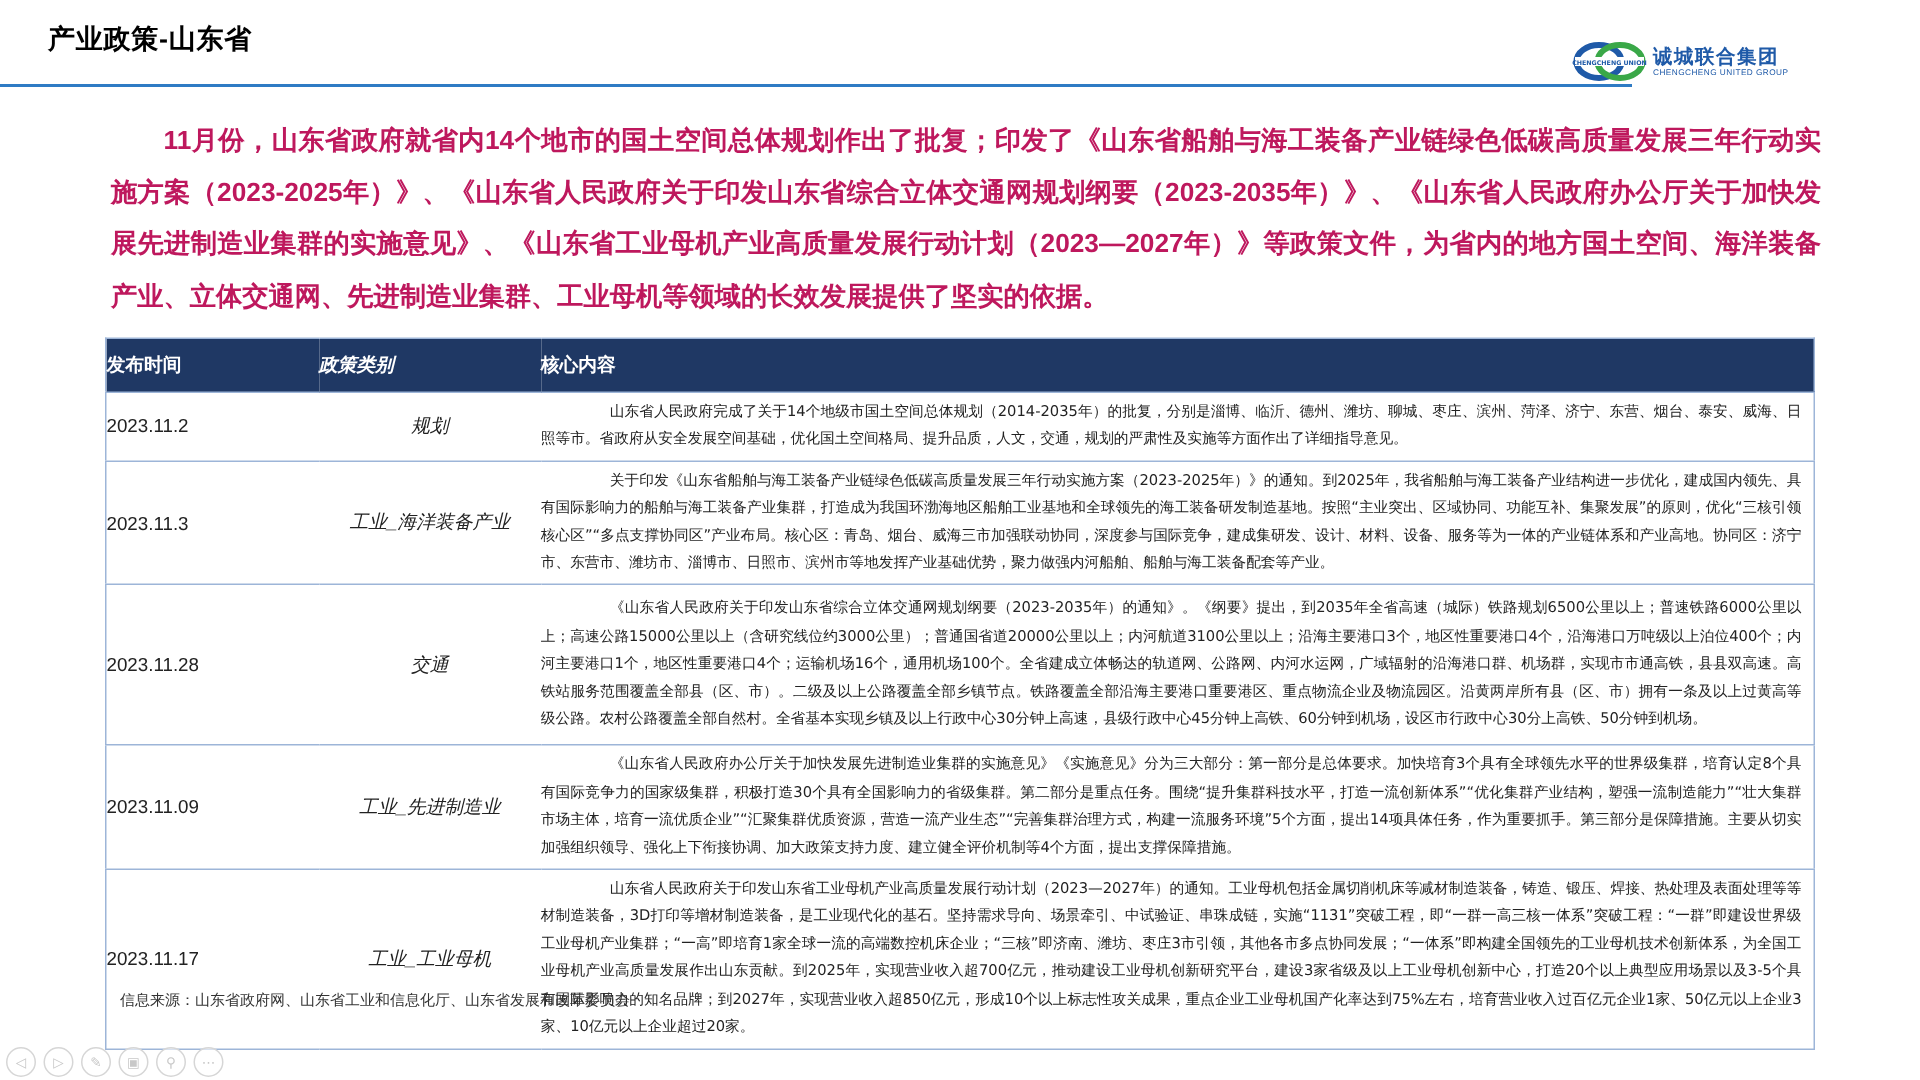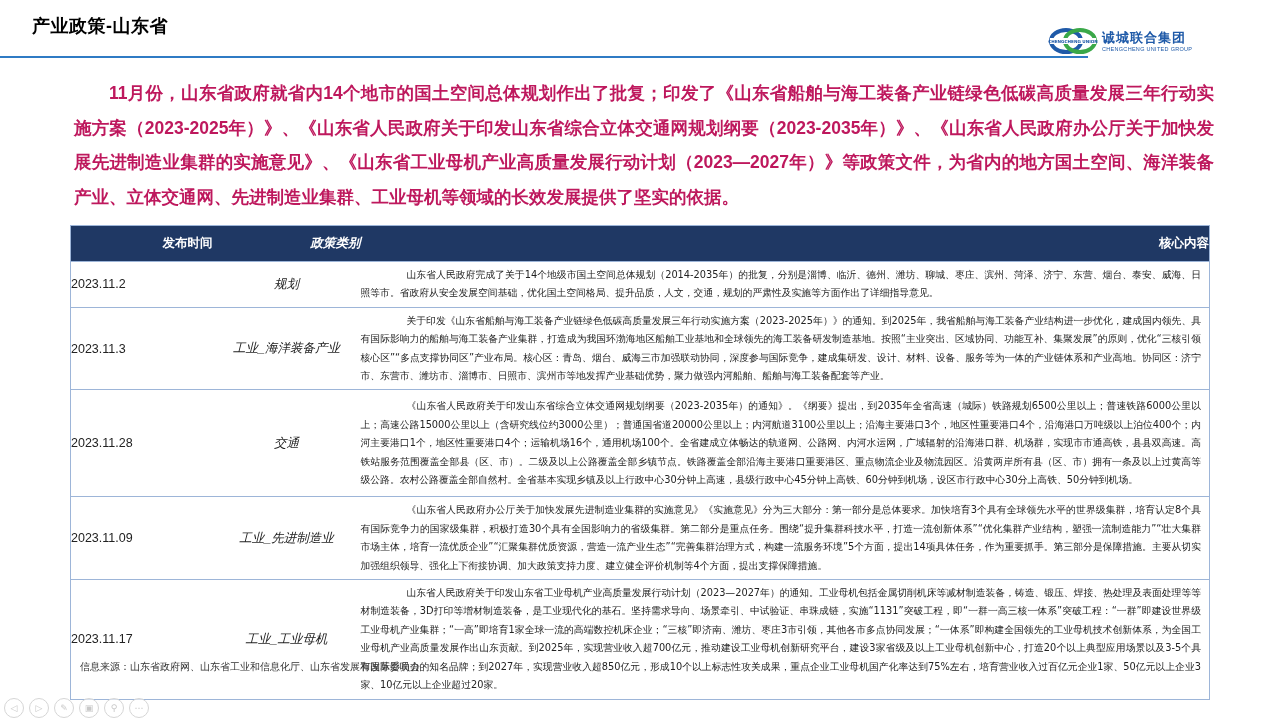--- a/index.html
+++ b/index.html
@@ -25,21 +25,21 @@
       text-indent: 35px; text-align: justify;
     }
 
     .policy-table {
       position: absolute; left: 70px; top: 225px; width: 1140px;
       border-collapse: collapse; table-layout: fixed;
       border: 1px solid #9db5d8;
     }
     .policy-table th {
       background: #1f3864; color: #ffffff; font-size: 12.5px; font-weight: bold;
-      height: 36px; text-align: right; border: none;
+      height: 36px; text-align: left; border: none;
     }
     .policy-table td {
       border-top: 1px solid #9db5d8;
       font-size: 11.5px; color: #222; vertical-align: middle;
     }
     .col-date { width: 142px; font-size: 12.5px !important; }
     .col-cat { width: 148px; text-align: center; font-size: 12.5px !important; font-style: italic; }
     .col-content { padding: 4px 8px 4px 0; }
     .content-text {
       font-size: 9.8px; line-height: 18.4px; color: #222;

